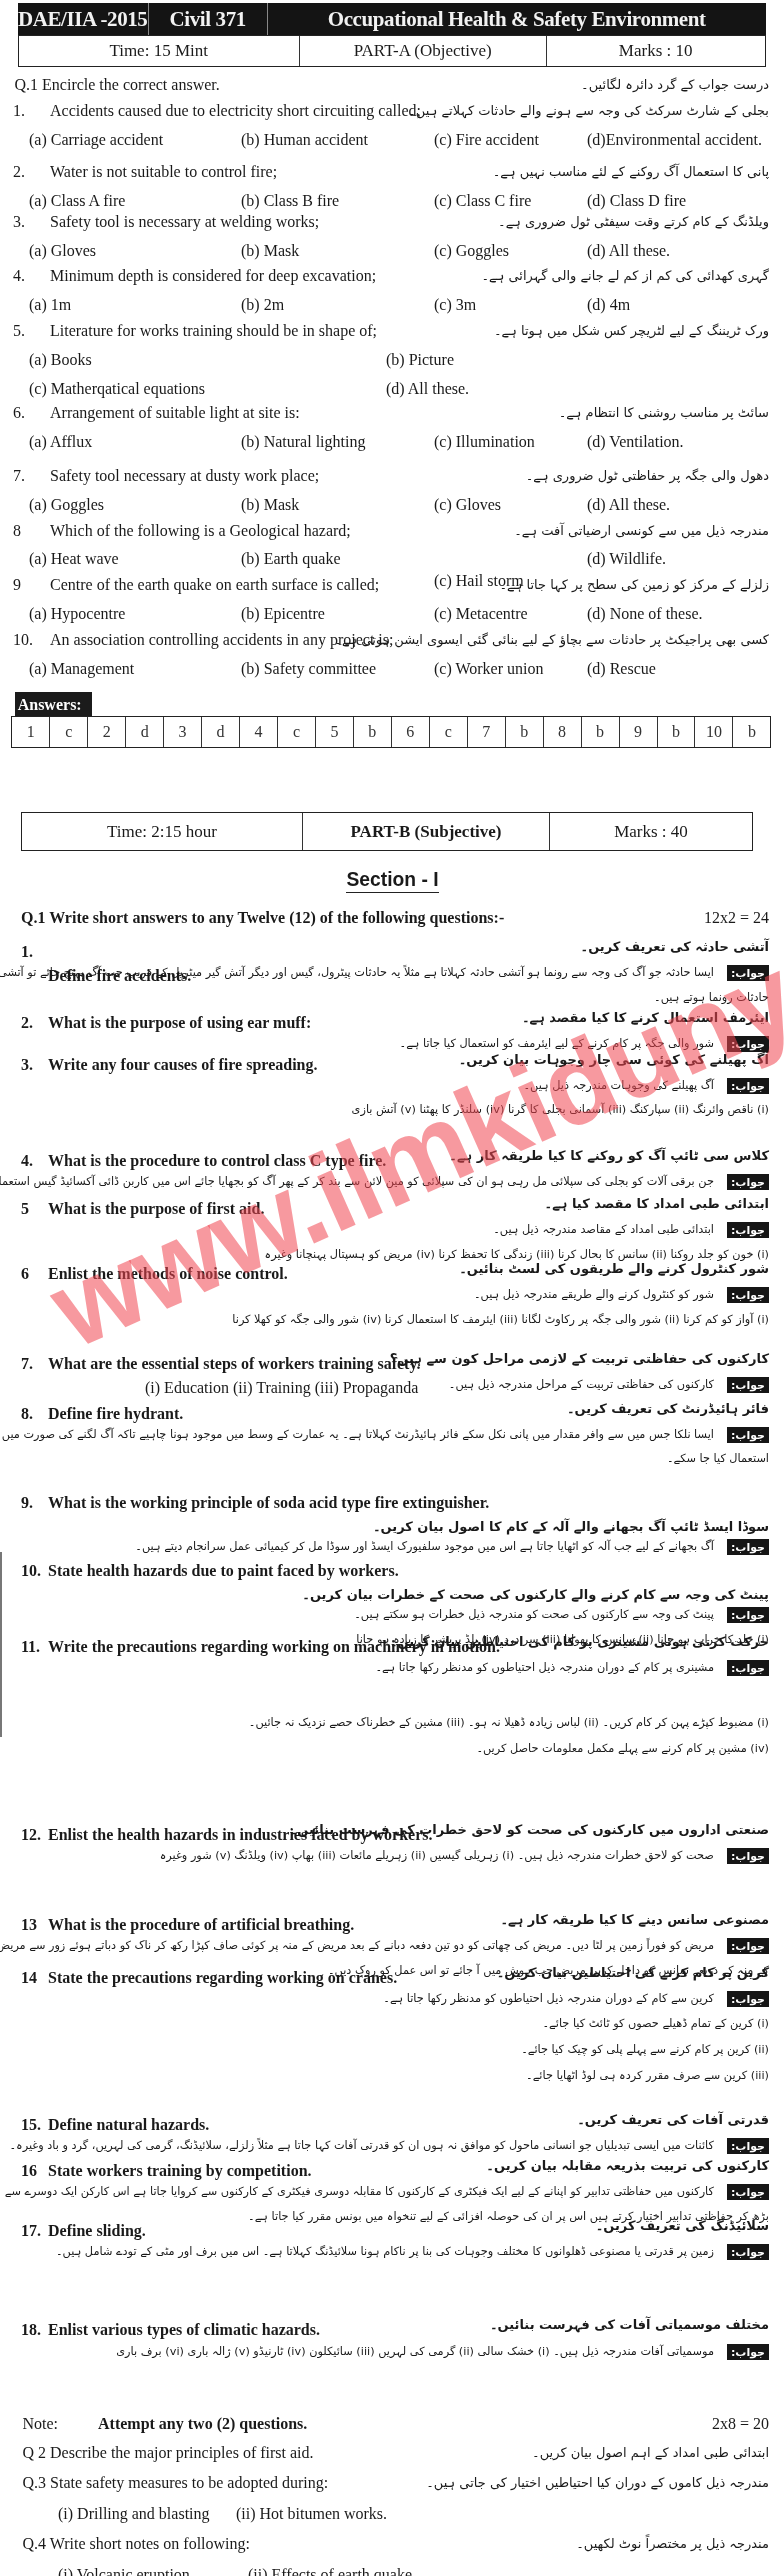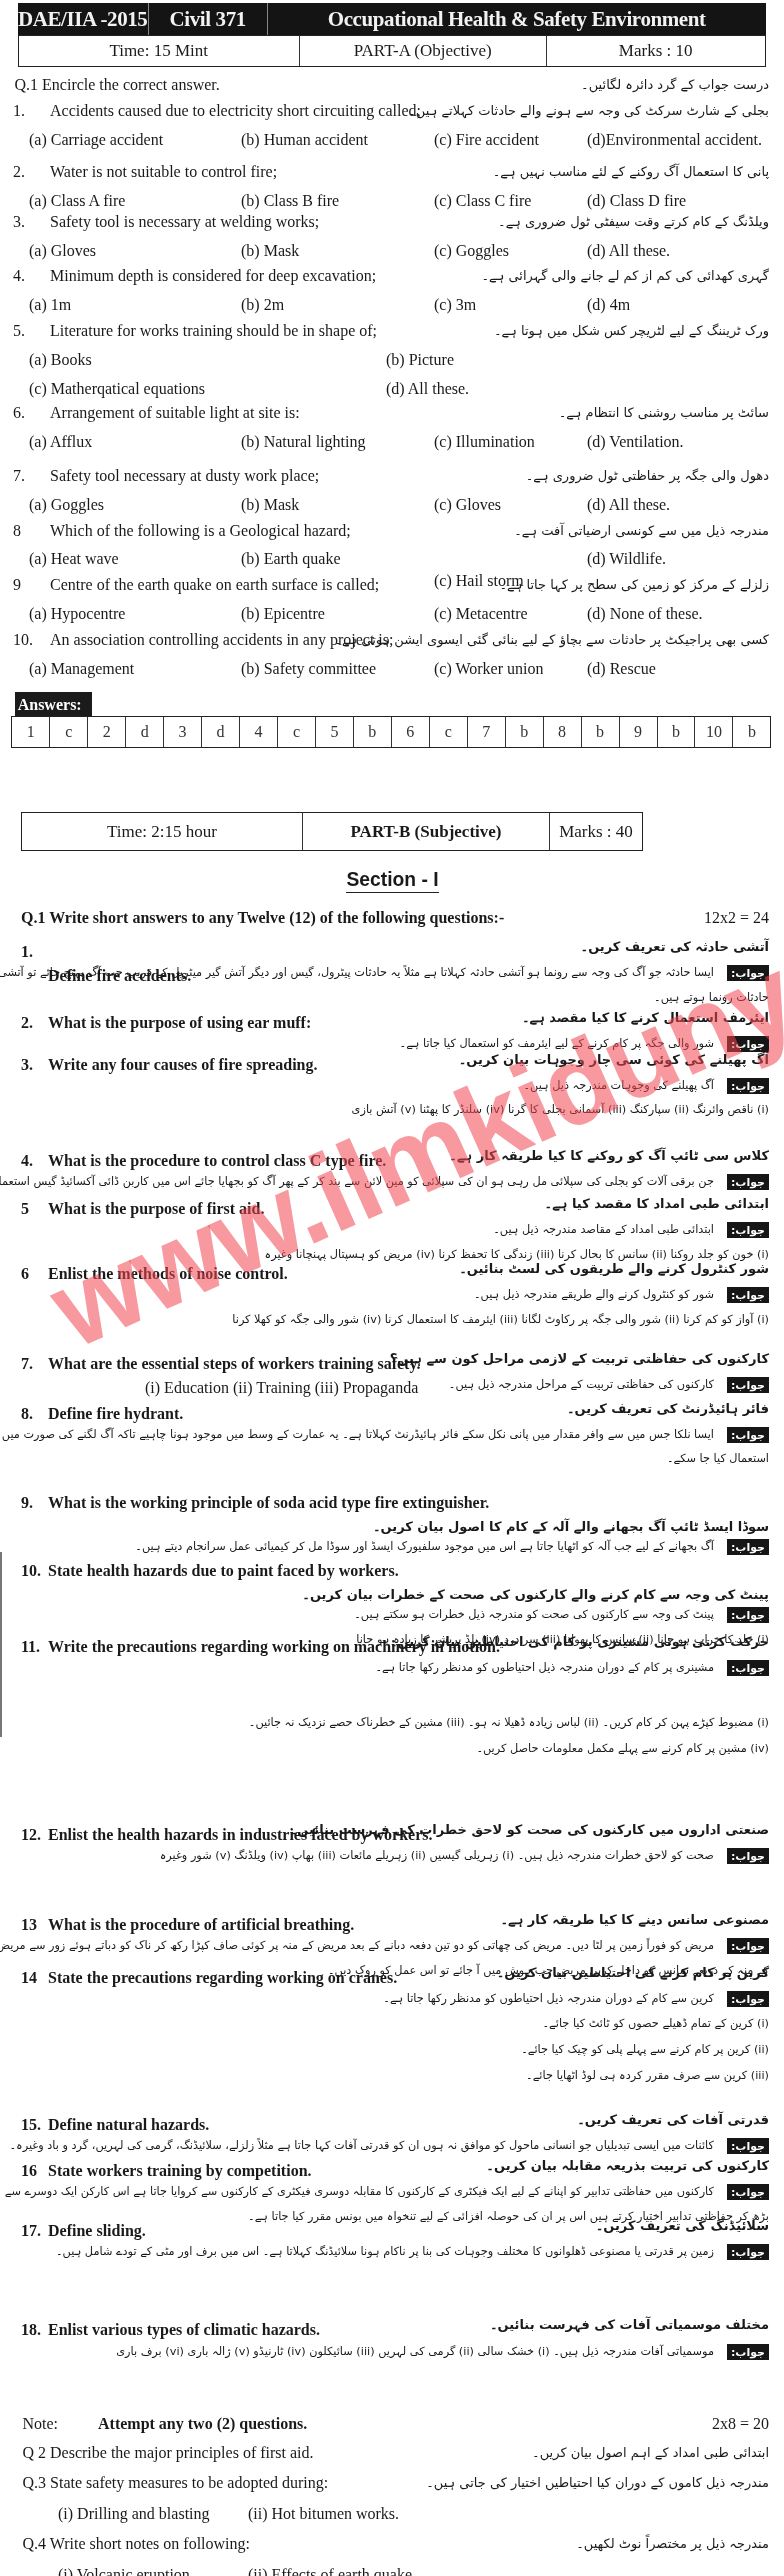--- a/index.html
+++ b/index.html
@@ -30,21 +30,21 @@
   .info-row {
     position: absolute; left: 17.7px; width: 748px; height: 32px;
     border: 1.6px solid #222; display: flex; font-size: 17px;
   }
   .info-row .cell { display: flex; align-items: center; justify-content: center; border-right: 0.8px solid #333; }
   .info-row .cell:last-child { border-right: none; }
   .info-row .c1 { width: 281px; }
   .info-row .c2 { width: 247px; }
   .info-row .c3 { flex: 1; }
   .info-a { top: 35px; }
-  .info-b { top: 812px; height: 39px; left: 21px; width: 622px; }
+  .info-b { top: 812px; height: 39px; left: 21px; width: 732px; }
   .info-b .c2 { font-weight: bold; }
 
   .row { position: absolute; left: 0; width: 785px; font-size: 16px; line-height: 21px; }
   .en { position: absolute; white-space: nowrap; }
   .ur { position: absolute; right: 16px; white-space: nowrap; direction: rtl; font-family: "DejaVu Sans", sans-serif; font-size: 13px; }
   .num { position: absolute; left: 13px; }
   .opt { position: absolute; white-space: nowrap; }
   .bold { font-weight: bold; }
 
   
@@ -403,21 +403,21 @@
       <div class="row" style="top:2442px;">
         <span class="en" style="left:22.5px;">Q 2 Describe the major principles of first aid.</span>
         <span class="ur">ابتدائی طبی امداد کے اہم اصول بیان کریں۔</span>
       </div>
       <div class="row" style="top:2472px;">
         <span class="en" style="left:22.5px;">Q.3 State safety measures to be adopted during:</span>
         <span class="ur">مندرجہ ذیل کاموں کے دوران کیا احتیاطیں اختیار کی جاتی ہیں۔</span>
       </div>
       <div class="row" style="top:2503px;">
         <span class="en" style="left:58px;">(i)    Drilling and blasting</span>
-        <span class="en" style="left:248px;">(ii)    Hot bitumen works.</span>
+        <span class="en" style="left:236px;">(ii)    Hot bitumen works.</span>
       </div>
       <div class="row" style="top:2533px;">
         <span class="en" style="left:22.5px;">Q.4 Write short notes on following:</span>
         <span class="ur">مندرجہ ذیل پر مختصراً نوٹ لکھیں۔</span>
       </div>
       <div class="row" style="top:2564px;">
         <span class="en" style="left:58px;">(i)    Volcanic eruption</span>
         <span class="en" style="left:248px;">(ii)    Effects of earth quake.</span>
       </div>
     </div>

